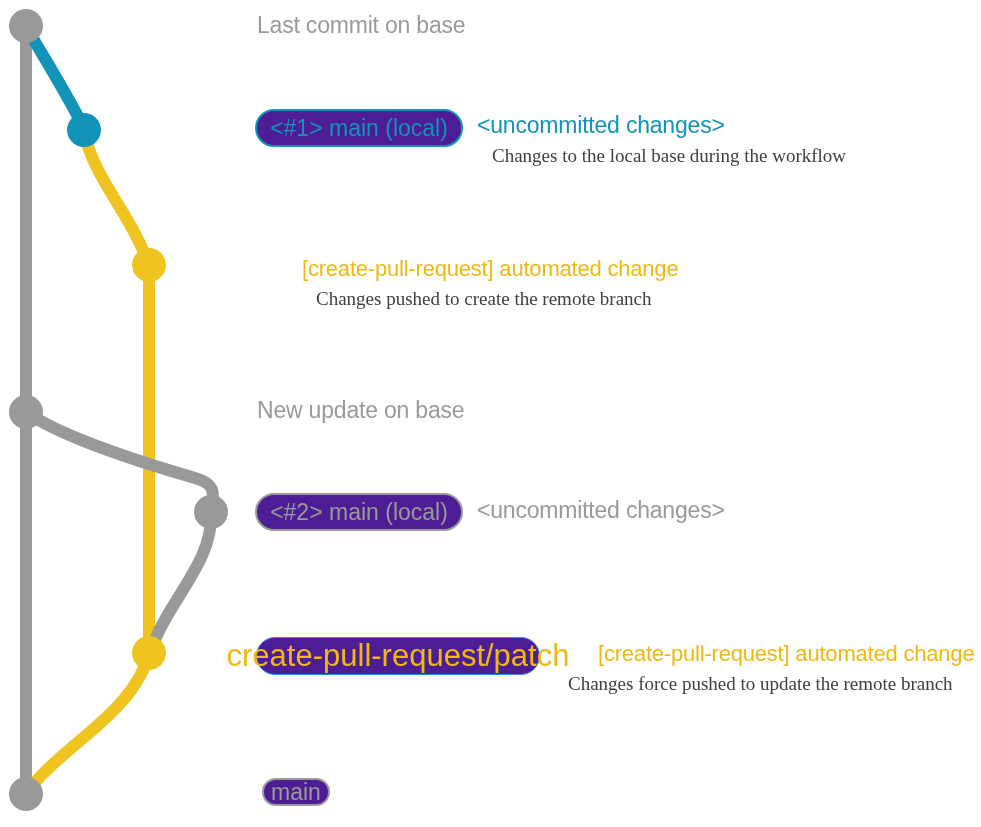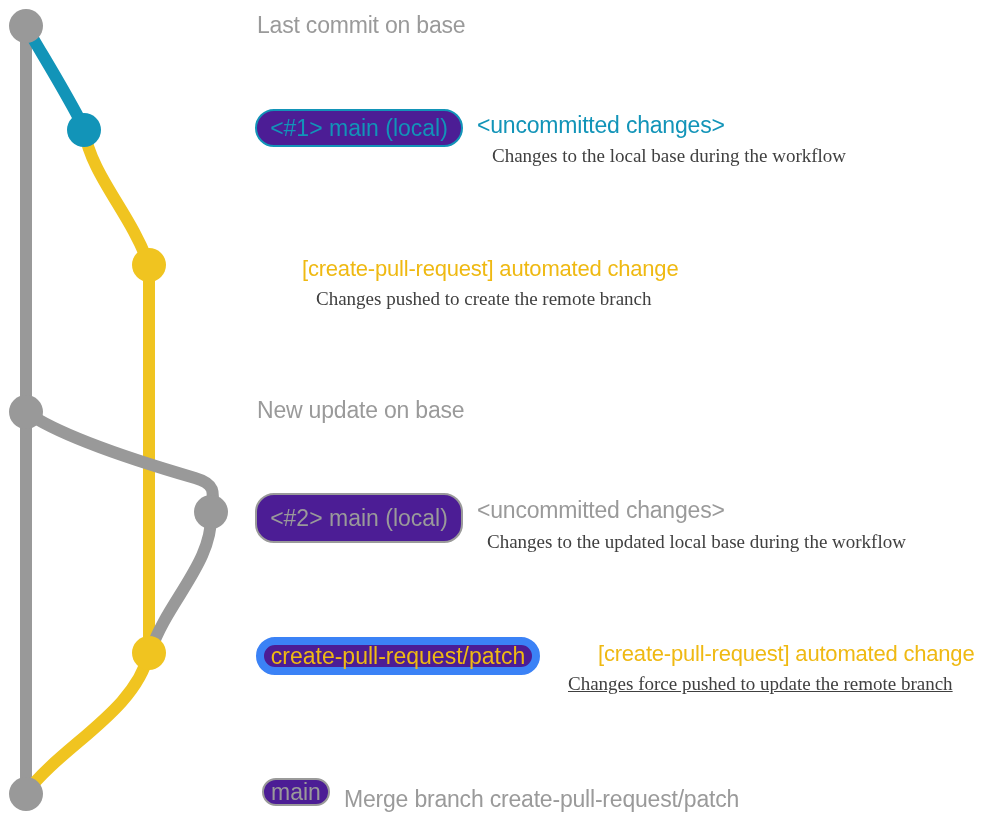--- a/index.html
+++ b/index.html
@@ -50,23 +50,23 @@
     border: 2px solid #1294b8;
     color: #1294b8;
     font-size: 23px;
   }
   .badge-gray {
     border: 2px solid #9a9a9a;
     color: #9a9a9a;
     font-size: 23px;
   }
   .badge-gold {
-    border: 8px solid #3b82f6;
+    border: 1px solid #3b82f6;
     color: #efb912;
-    font-size: 23px;
+    font-size: 31px;
   }
 </style>
 </head>
 <body>
 
 <div id="stage">
 
   <svg id="graph-svg" width="981" height="827" viewBox="0 0 981 827">
 
     <path d="M26 26 L26 796" stroke="#999999" stroke-width="12" fill="none" stroke-linecap="round"></path>
@@ -92,30 +92,28 @@
     <span>&lt;#1&gt; main (local)</span>
   </div>
   <div class="label teal-label" style="left:477px; top:112px;">&lt;uncommitted changes&gt;</div>
   <div class="note" style="left:492px; top:145px;">Changes to the local base during the workflow</div>
 
   <div class="label gold-label" style="left:257px; top:256px;">[create-pull-request] automated change</div>
   <div class="note" style="left:270px; top:288px;margin-left:46px;">Changes pushed to create the remote branch</div>
 
   <div class="label gray-label" style="left:257px; top:397px;">New update on base</div>
 
-  <div class="badge badge-gray" style="left:255px; top:493px; width:208px; height:50px;">
+  <div class="badge badge-gray" style="left:255px; top:493px; width:208px; height:38px;">
     <span>&lt;#2&gt; main (local)</span>
   </div>
   <div class="label gray-label" style="left:477px; top:497px;">&lt;uncommitted changes&gt;</div>
-  <div class="note" style="left:487px; top:531px;">Changes to the updated local base during the workflow</div>
 
   <div class="badge badge-gold" style="left:256px; top:637px; width:284px; height:38px;">
     <span>create-pull-request/patch</span>
   </div>
   <div class="label gold-label" style="left:553px; top:641px;">[create-pull-request] automated change</div>
-  <div class="note" style="left:568px; top:673px;text-decoration:underline;">Changes force pushed to update the remote branch</div>
+  <div class="note" style="left:568px; top:673px;">Changes force pushed to update the remote branch</div>
 
   <div class="badge badge-gray" style="left:262px; top:778px; width:68px; height:28px;">
     <span>main</span>
   </div>
-  <div class="label gray-label" style="left:344px; top:786px;">Merge branch create-pull-request/patch</div>
 
 </div>
 
 </body></html>

